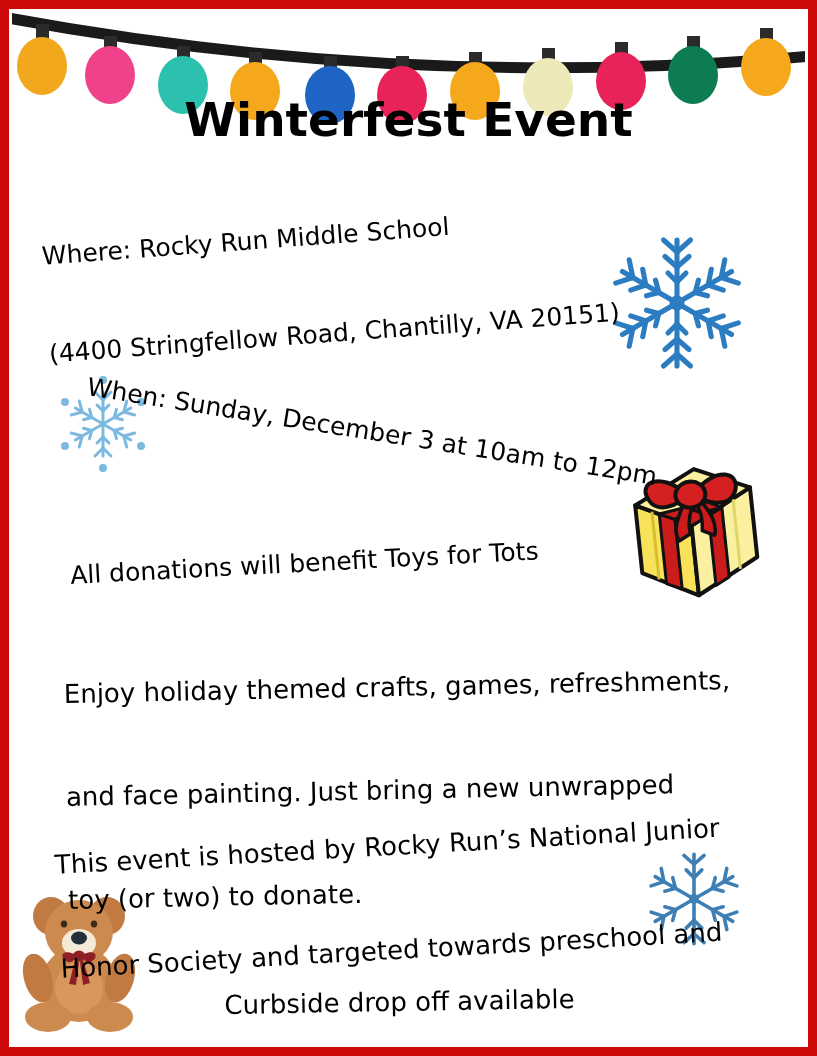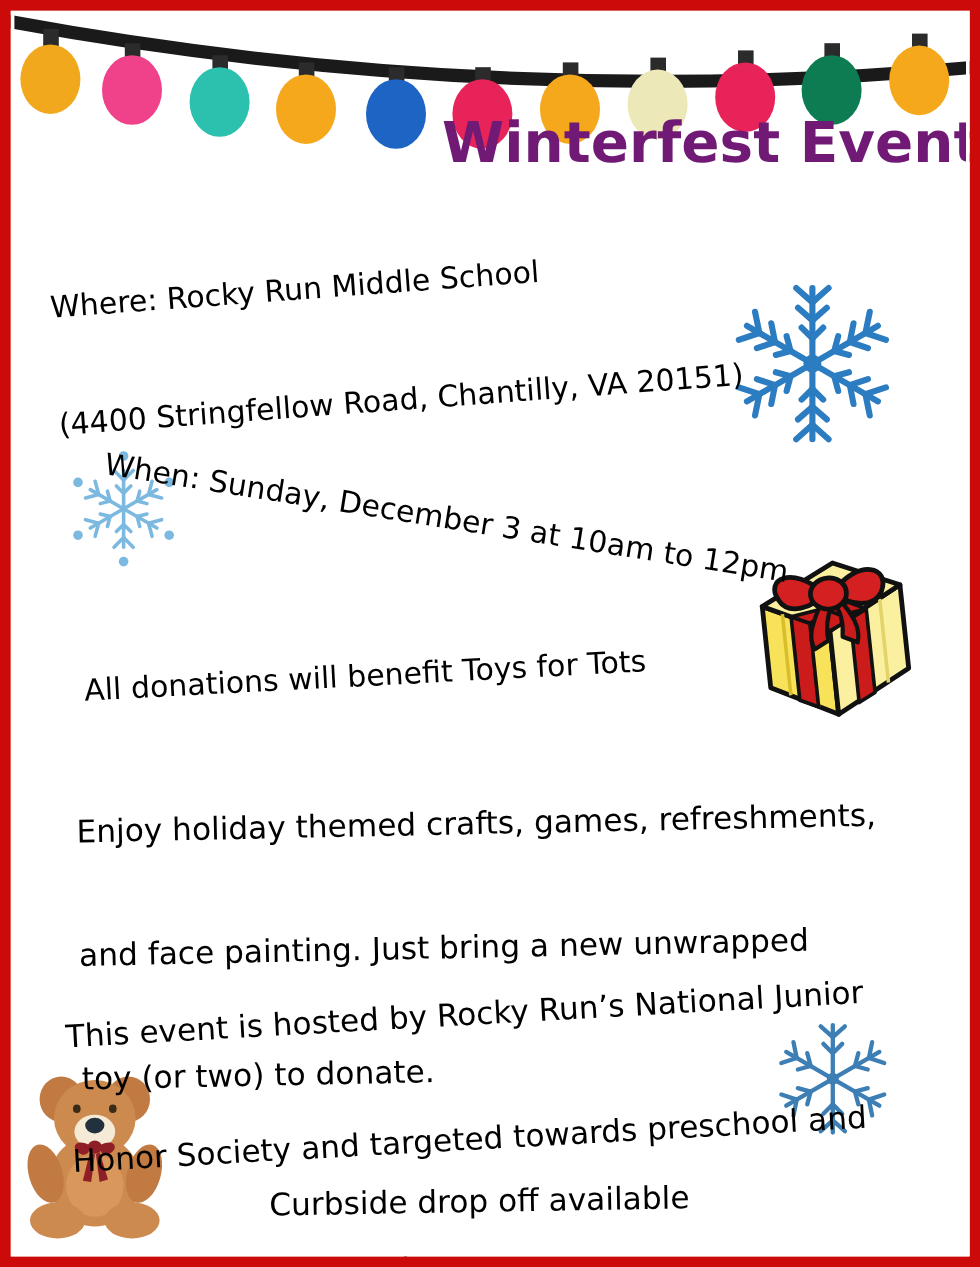--- a/index.html
+++ b/index.html
@@ -45,26 +45,26 @@
     width: 817px; height: 130px;
     z-index: 10;
   }
   .lights-wrap svg { display: block; }
 
   
   .title {
     position: absolute;
     left: 0; top: 92px;
     width: 817px;
-    text-align: right;
+    text-align: center;
     font-family: "DejaVu Sans", sans-serif;
     font-weight: bold;
     font-size: 47px;
     letter-spacing: 0px;
-    color: #701a75;
+    color: #000000;
     z-index: 20;
     white-space: nowrap;
   }
 
   
   .tblock {
     position: absolute;
     font-family: "DejaVu Sans", sans-serif;
     color: #000000;
     z-index: 20;

